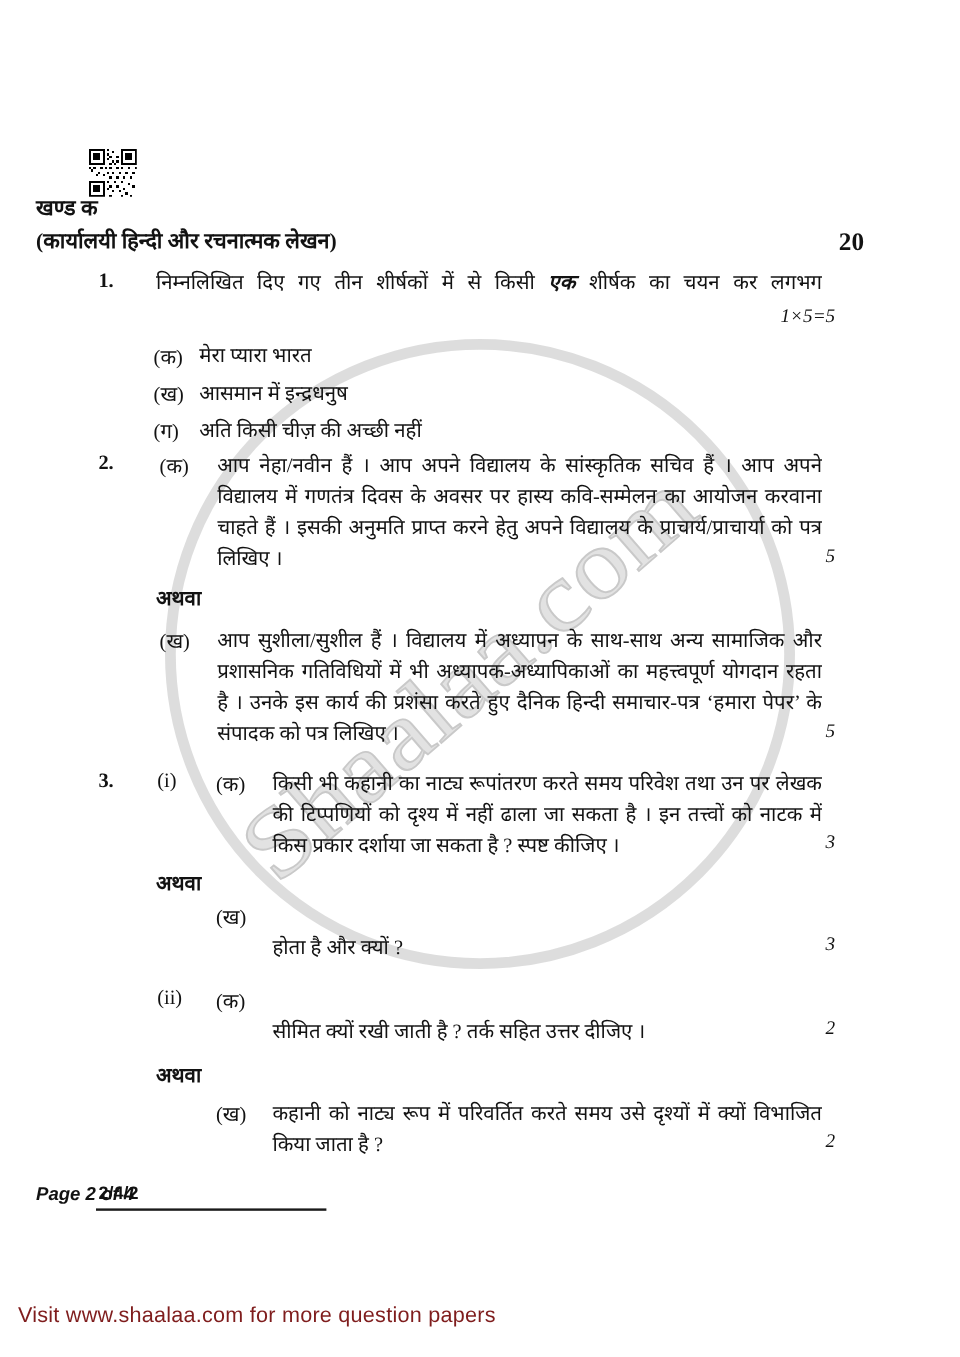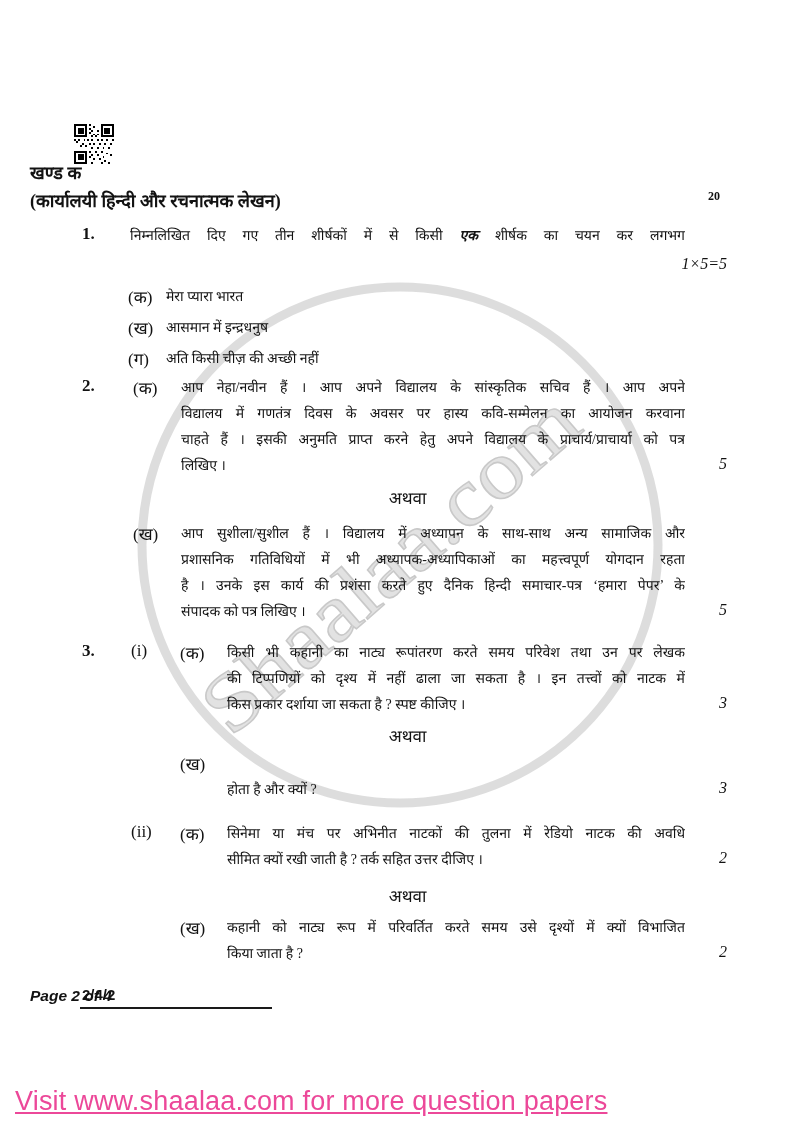--- a/index.html
+++ b/index.html
@@ -9,49 +9,49 @@
     background:#ffffff;
     overflow:hidden;
     font-family:"Liberation Serif","DejaVu Serif",serif;
     color:#121212;
   }
   .content{position:absolute;inset:0;z-index:2;}
   .wm{position:absolute;inset:0;z-index:1;}
   .abs{position:absolute;}
   .hcenter{left:0;right:0;text-align:left;margin-left:30px;}
   .bold{font-weight:700;}
-  .body-line{font-size:14px;line-height:24px;white-space:nowrap;}
+  .body-line{font-size:17px;line-height:24px;white-space:nowrap;}
   .jl{ 
     white-space:normal;
     text-align:justify;
     text-align-last:justify;
     height:24px;overflow:hidden;
   }
   .qnum{font-size:17px;font-weight:700;}
   .qlabel{font-size:17px;}
   .mark{
     font-size:16px;font-style:italic;
-    width:70px;text-align:right;right:73px;
+    width:70px;text-align:right;right:104px;
     font-family:"Liberation Serif","DejaVu Serif",serif;
   }
-  .total-mark{font-size:12px;font-weight:700;width:40px;text-align:right;right:80px;}
-  .or-row{left:130px;width:555px;text-align:center;font-weight:400;font-size:17px;}
+  .total-mark{font-size:21px;font-weight:700;width:40px;text-align:right;right:80px;}
+  .or-row{left:130px;width:555px;font-weight:700;font-size:17px;}
   .header-title{font-size:18px;}
   .footer-code{
     font-family:"Liberation Sans","DejaVu Sans",sans-serif;
     font-size:15px;font-weight:600;
   }
   .footer-page{
     font-family:"Liberation Sans","DejaVu Sans",sans-serif;
     font-size:15.5px;font-style:italic;font-weight:600;
   }
   .footer-rule{background:#1a1a1a;height:2px;}
   .site-banner{
     font-family:"Liberation Sans","DejaVu Sans",sans-serif;
-    font-size:27px;color:#ec4899;letter-spacing:0.2px;text-decoration:underline;
+    font-size:18px;color:#7f1d1d;letter-spacing:0.2px;
   }
   .em-word{font-weight:700;font-style:italic;}
 </style>
 </head>
 <body>
 
 <div class="page">
 
   <svg class="wm" width="800" height="1131" viewBox="0 0 800 1131" aria-hidden="true">
     <circle cx="400" cy="545" r="258" fill="none" stroke="#d9d9d9" stroke-width="9" opacity="0.9"></circle>
@@ -169,21 +169,20 @@
     <div class="abs mark" style="top:694px">3</div>
 
     <div class="abs or-row" style="top:724px">अथवा</div>
 
     <div class="abs qlabel" style="left:180px;top:752px">(ख)</div>
     <div class="abs body-line" style="left:227px;top:778px">होता है और क्यों ?</div>
     <div class="abs mark" style="top:779px">3</div>
 
     <div class="abs qlabel" style="left:131px;top:822px">(ii)</div>
     <div class="abs qlabel" style="left:180px;top:822px">(क)</div>
-    <div class="abs body-line jl" style="left:227px;top:822px;width:458px">सिनेमा या मंच पर अभिनीत नाटकों की तुलना में रेडियो नाटक की अवधि</div>
     <div class="abs body-line" style="left:227px;top:848px">सीमित क्यों रखी जाती है ? तर्क सहित उत्तर दीजिए ।</div>
     <div class="abs mark" style="top:849px">2</div>
 
     <div class="abs or-row" style="top:884px">अथवा</div>
 
     <div class="abs qlabel" style="left:180px;top:916px">(ख)</div>
     <div class="abs body-line jl" style="left:227px;top:916px;width:458px">कहानी को नाट्य रूप में परिवर्तित करते समय उसे दृश्यों में क्यों विभाजित</div>
     <div class="abs body-line" style="left:227px;top:942px">किया जाता है ?</div>
     <div class="abs mark" style="top:943px">2</div>
 

